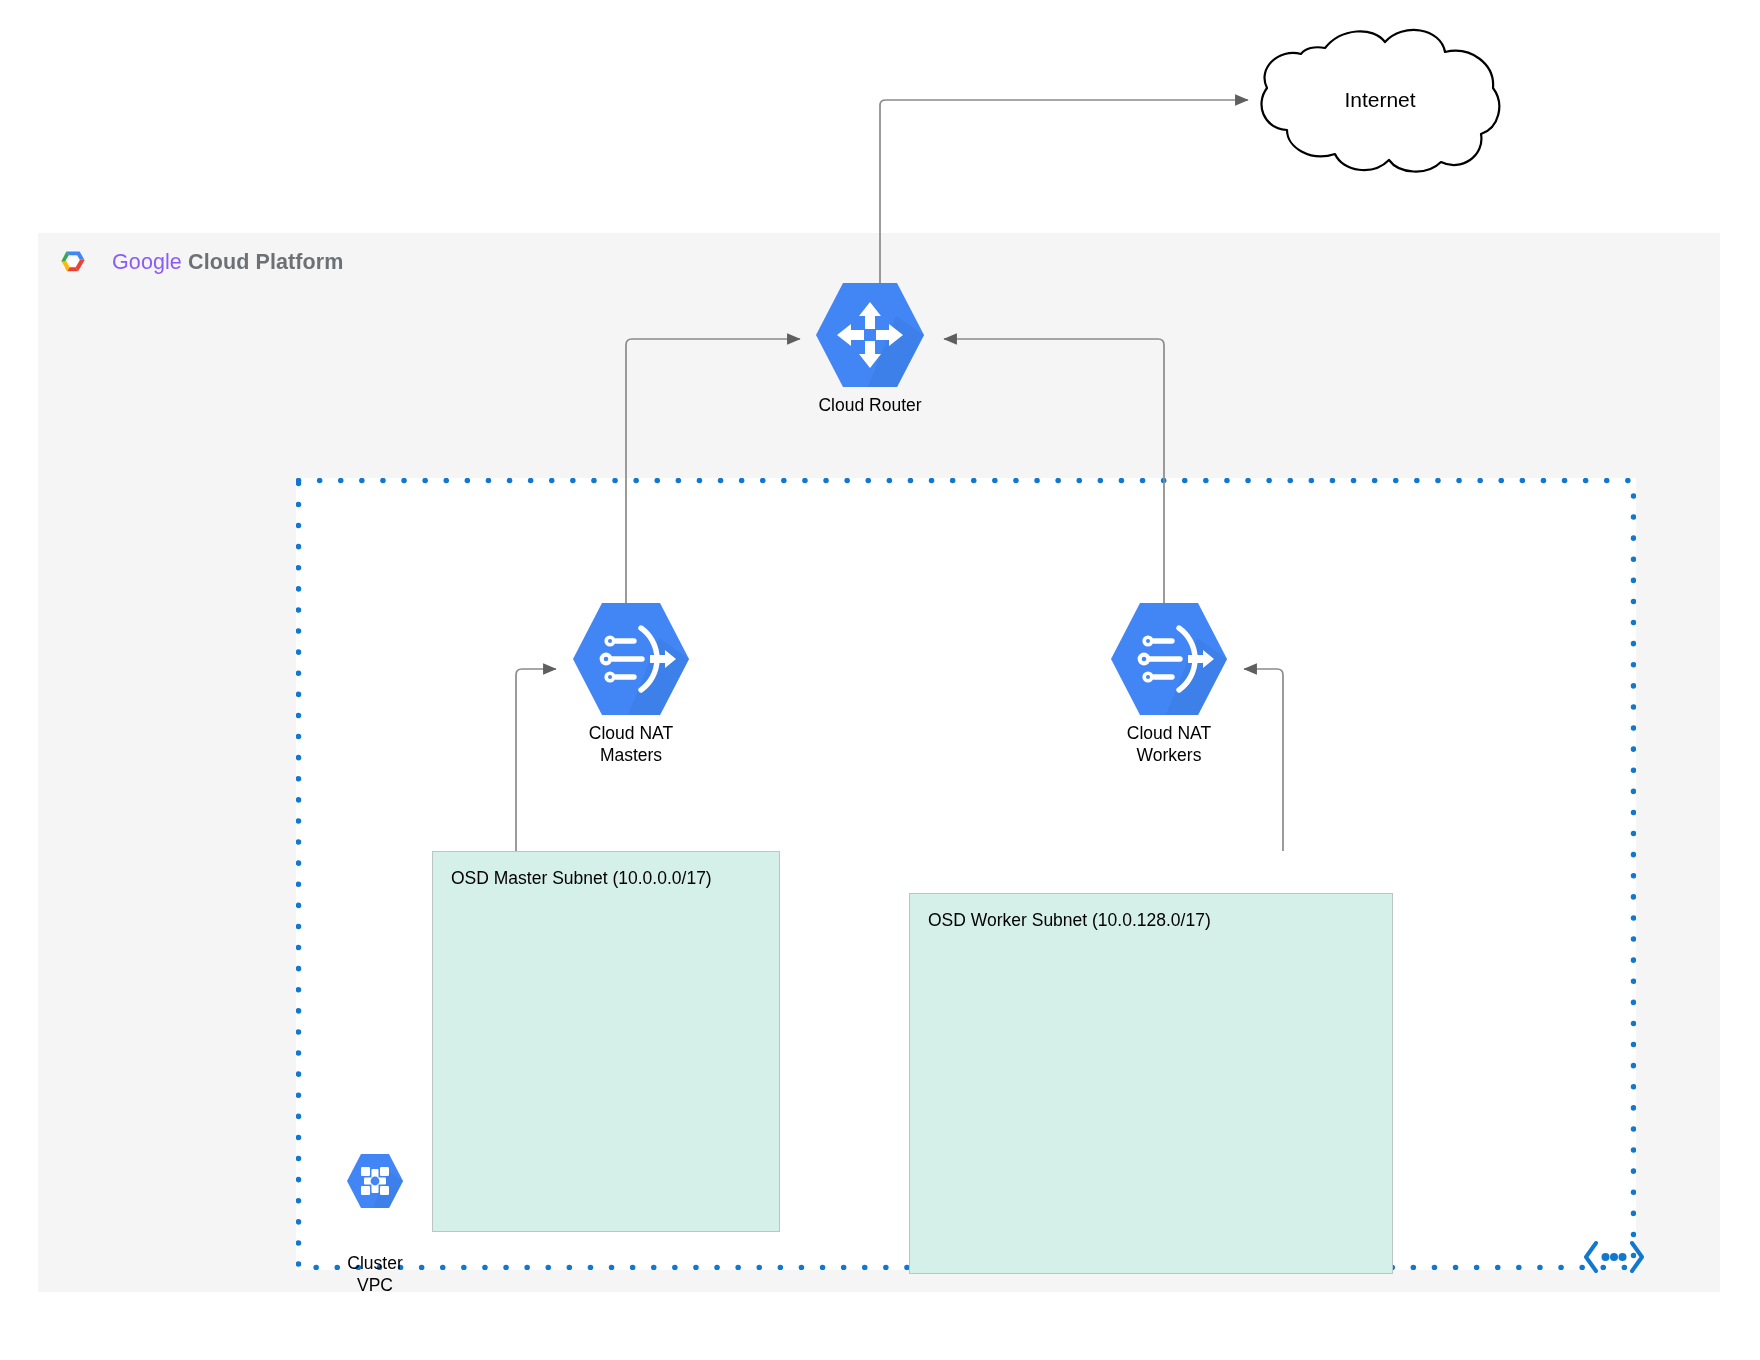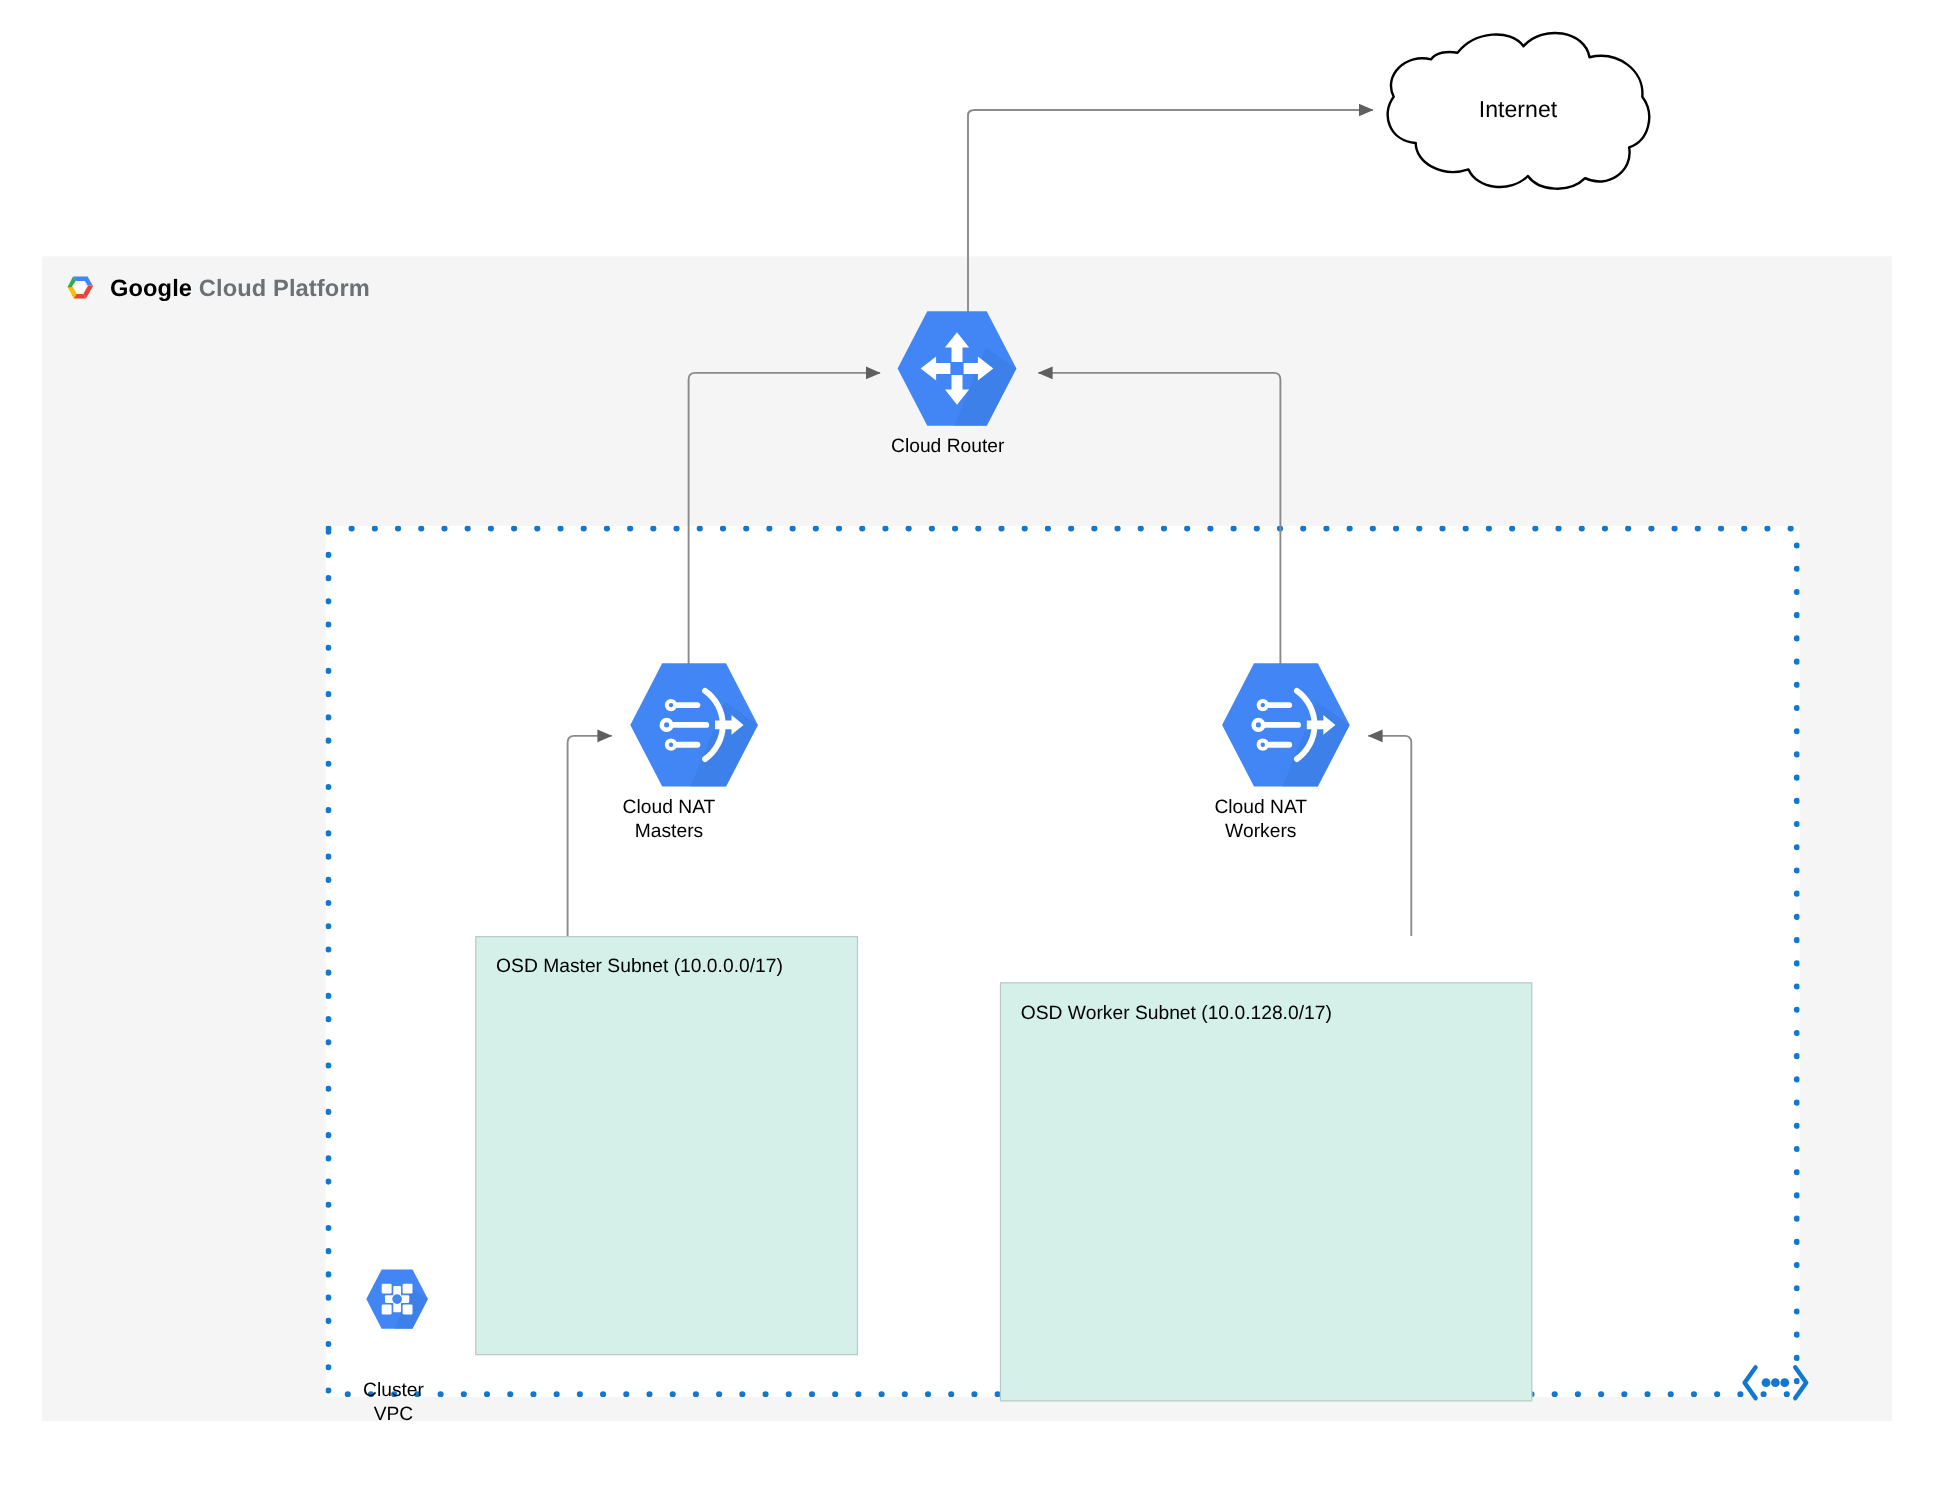--- a/index.html
+++ b/index.html
@@ -39,21 +39,21 @@
     align-items: center;
     gap: 10px;
   }
   .gcp-logo-mark { width: 34px; height: 34px; display: block; }
   .gcp-logo-text {
     font-size: 21.5px;
     letter-spacing: 0.1px;
     color: #5f6368;
     white-space: nowrap;
   }
-  .gcp-logo-text b { font-weight: bold; color: #000000; }
+  .gcp-logo-text b { font-weight: normal; color: #8b5cf6; margin-left: 12px; }
   .gcp-logo-text span.light { font-weight: bold; color: #6d7175; }
 
   
   .vpc-region {
     position: absolute;
     left: 296px;
     top: 478px;
     width: 1340px;
     height: 792px;
     background: #ffffff;
@@ -76,21 +76,21 @@
     font-size: 17.5px;
     color: #000000;
     white-space: nowrap;
   }
 
   
   .node {
     position: absolute;
     display: flex;
     flex-direction: column;
-    align-items: flex-start;
+    align-items: center;
   }
   .node-hex { display: block; }
   .node-label {
     margin-top: 4px;
     font-size: 17.5px;
     line-height: 22px;
     color: #000000;
     text-align: center;
     white-space: pre-line;
   }

